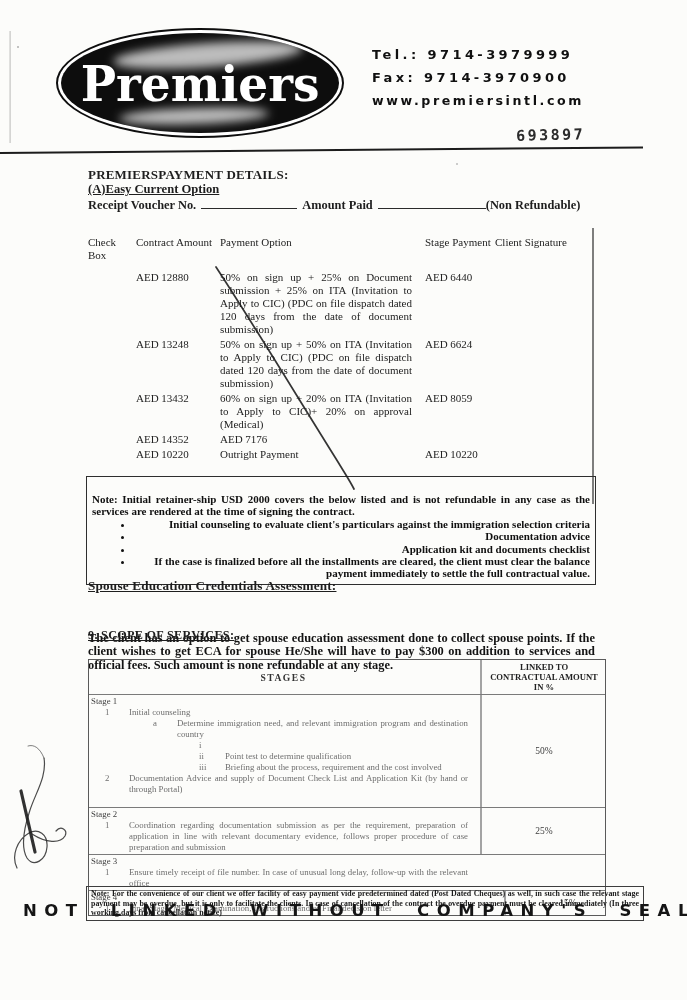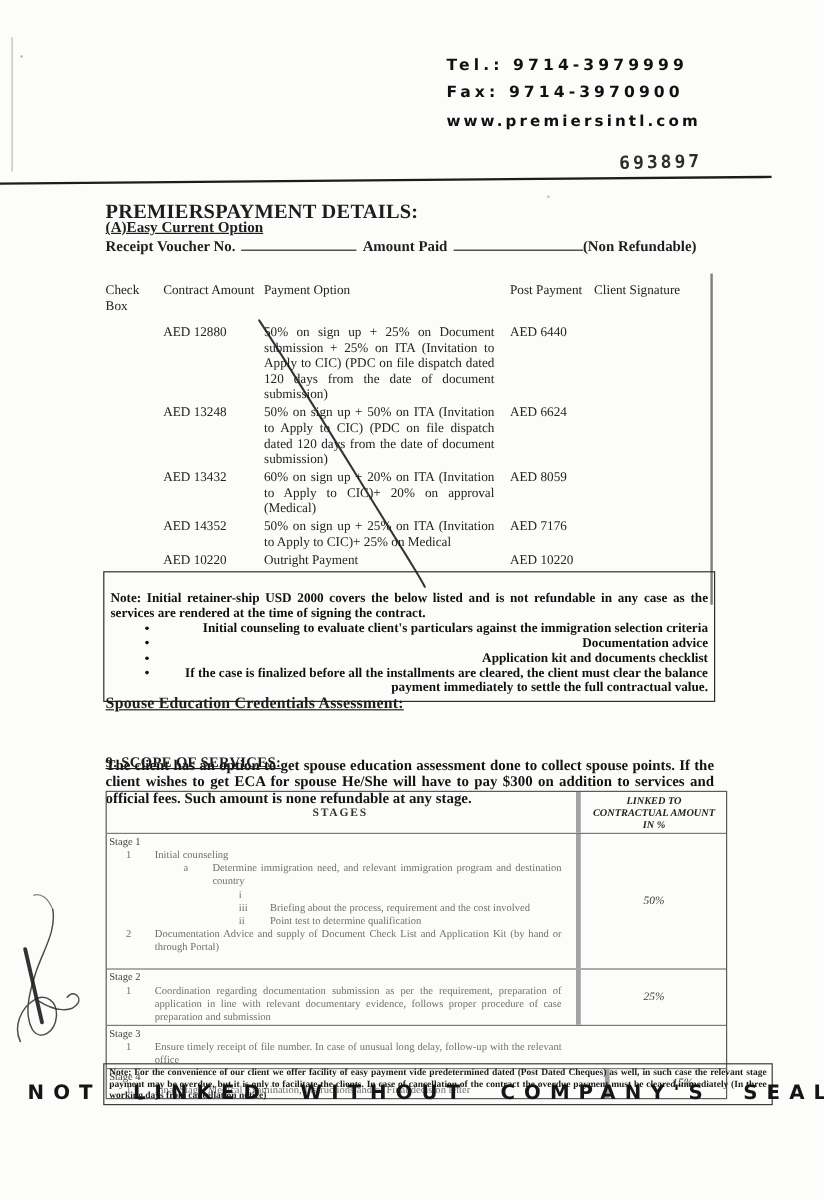--- a/index.html
+++ b/index.html
@@ -29,21 +29,21 @@
   .contact-line { font-size:13px; letter-spacing:3.4px; margin-bottom:8px; white-space:nowrap; }
   .contact-line .clabel { margin-right:8px; }
   .contact-web { font-size:12.6px; letter-spacing:2.6px; }
   .stamp {
     position:absolute; left:516px; top:126px; font-family:"DejaVu Sans Mono",monospace;
     font-weight:bold; font-size:15px; letter-spacing:2.5px; color:#2c2c2c; transform:rotate(-1.5deg);
   }
   .header-rule { position:absolute; left:0; top:152px; width:643px; height:2px; background:#1c1c1c; transform:rotate(-0.5deg); transform-origin:left center; }
 
   
-  .pd-title { position:absolute; left:88px; top:167px; font-size:17px; font-weight:bold; letter-spacing:.2px; }
+  .pd-title { position:absolute; left:88px; top:167px; font-size:13px; font-weight:bold; letter-spacing:.2px; }
   .pd-option { position:absolute; left:88px; top:182px; font-size:12.6px; font-weight:bold; text-decoration:underline; }
   .pd-receipt { position:absolute; left:88px; top:197px; font-size:12.4px; font-weight:bold; white-space:nowrap; }
   .blank { display:inline-block; border-bottom:1.3px solid #2a2a2a; height:11px; vertical-align:baseline; margin:0 5px; }
   .blank.b1 { width:96px; }
   .blank.b2 { width:108px; margin-right:0; }
 
   
   .ptable { position:absolute; left:88px; top:236px; width:507px; }
   .pt-row { display:grid; grid-template-columns:48px 84px 205px 70px 100px; align-items:start; }
   .pt-row + .pt-row { margin-top:2px; }
@@ -64,21 +64,21 @@
   
   .spouse-heading { position:absolute; left:88px; top:578px; font-size:13.2px; font-weight:bold; text-decoration:underline; letter-spacing:.2px; }
   .spouse-body { position:absolute; left:88px; top:594px; width:507px; font-size:12.4px; font-weight:bold; line-height:13.4px; text-align:justify; color:#131313;margin-top:38px; }
 
   
   .scope-heading { position:absolute; left:88px; top:628px; font-size:12.2px; font-weight:bold; text-decoration:underline; letter-spacing:.3px; }
   .stable { position:absolute; left:88px; top:659px; width:518px; box-sizing:border-box; border:1.2px solid #5a5a5a; }
   .s-row { display:grid; grid-template-columns:391px 126px; }
   .s-row + .s-row { border-top:1px solid #7a7a7a; }
   .s-left { padding:1px 4px 1px 2px; box-sizing:border-box; }
-  .s-right { border-left:4px solid #a3a3a3; display:flex; align-items:center; justify-content:center; box-sizing:border-box;font-style:italic; }
+  .s-right { border-left:2px solid #a3a3a3; display:flex; align-items:center; justify-content:center; box-sizing:border-box; }
   .s-head { min-height:26px; }
   .s-head .s-left { display:flex; align-items:center; justify-content:center; font-size:9.6px; font-weight:bold; color:#333; letter-spacing:1.5px; }
   .s-head .s-right { font-size:8.6px; font-weight:bold; color:#222; text-align:center; line-height:10px; padding:2px 6px; }
   .stage1 { min-height:112px; } .stage2 { min-height:40px; } .stage3 { min-height:32px; } .stage4 { min-height:22px;gap:24px; }
   .stage-label { font-size:8.8px; color:#3f3f3f; line-height:11px; }
   .sline { display:flex; font-size:8.8px; line-height:11px; color:#6e6e6e; }
   .sline .num { flex:0 0 auto; }
   .sline .txt { flex:1 1 auto; text-align:justify; padding-right:8px; }
   .ind1 { padding-left:14px; } .ind1 .num { width:24px; }
   .ind2 { padding-left:62px; } .ind2 .num { width:24px; }
@@ -98,20 +98,27 @@
   }
 
   
   .overlay { position:absolute; left:0; top:0; width:687px; height:1000px; z-index:5; pointer-events:none; }
 </style>
 </head>
 <body>
 
 <div class="page">
 
+  <div class="logo">
+    <div class="logo-inner">
+      <div class="logo-blotch blotch-top"></div>
+      <div class="logo-blotch blotch-bottom"></div>
+      <span class="logo-text">Premiers</span>
+    </div>
+  </div>
 
   <div class="contact">
     <div class="contact-line">
       <span class="clabel">Tel.:</span><span>9714-3979999</span>
     </div>
     <div class="contact-line">
       <span class="clabel">Fax:</span><span>9714-3970900</span>
     </div>
     <div class="contact-line contact-web">www.premiersintl.com</div>
   </div>
@@ -123,21 +130,21 @@
   <div class="pd-option">(A)Easy Current Option</div>
   <div class="pd-receipt">
     <span>Receipt Voucher No.</span><span class="blank b1"></span><span>Amount Paid</span><span class="blank b2"></span><span>(Non Refundable)</span>
   </div>
 
   <div class="ptable">
     <div class="pt-row pt-head">
       <div class="cell">Check Box</div>
       <div class="cell">Contract Amount</div>
       <div class="cell">Payment Option</div>
-      <div class="cell">Post Payment</div>
+      <div class="cell">Stage Payment</div>
       <div class="cell">Client Signature</div>
     </div>
     <div class="pt-row">
       <div class="cell"></div>
       <div class="cell">AED 12880</div>
       <div class="cell opt">50% on sign up + 25% on Document submission + 25% on ITA (Invitation to Apply to CIC) (PDC on file dispatch dated 120 days from the date of document submission)</div>
       <div class="cell">AED 6440</div>
       <div class="cell"></div>
     </div>
     <div class="pt-row">
@@ -150,21 +157,20 @@
     <div class="pt-row">
       <div class="cell"></div>
       <div class="cell">AED 13432</div>
       <div class="cell opt">60% on sign up + 20% on ITA (Invitation to Apply to CIC)+ 20% on approval (Medical)</div>
       <div class="cell">AED 8059</div>
       <div class="cell"></div>
     </div>
     <div class="pt-row">
       <div class="cell"></div>
       <div class="cell">AED 14352</div>
-      <div class="cell opt">50% on sign up + 25% on ITA (Invitation to Apply to CIC)+ 25% on Medical</div>
       <div class="cell">AED 7176</div>
       <div class="cell"></div>
     </div>
     <div class="pt-row">
       <div class="cell"></div>
       <div class="cell">AED 10220</div>
       <div class="cell opt">Outright Payment</div>
       <div class="cell">AED 10220</div>
       <div class="cell"></div>
     </div>
@@ -200,26 +206,26 @@
             <span class="txt">Initial counseling</span>
           </div>
         <div class="sline ind2">
             <span class="num">a</span>
             <span class="txt">Determine immigration need, and relevant immigration program and destination country</span>
           </div>
         <div class="sline ind3">
             <span class="num">i</span>
           </div>
         <div class="sline ind3">
+            <span class="num">ii</span>
+            <span class="txt">Point test to determine qualification</span>
+          </div>
+        <div class="sline ind3">
             <span class="num">iii</span>
             <span class="txt">Briefing about the process, requirement and the cost involved</span>
-          </div>
-        <div class="sline ind3">
-            <span class="num">ii</span>
-            <span class="txt">Point test to determine qualification</span>
           </div>
         <div class="sline ind1">
             <span class="num">2</span>
             <span class="txt">Documentation Advice and supply of Document Check List and Application Kit (by hand or through Portal)</span>
           </div>
       </div>
       <div class="s-right pct">50%</div>
     </div>
 
     <div class="s-row stage2">

